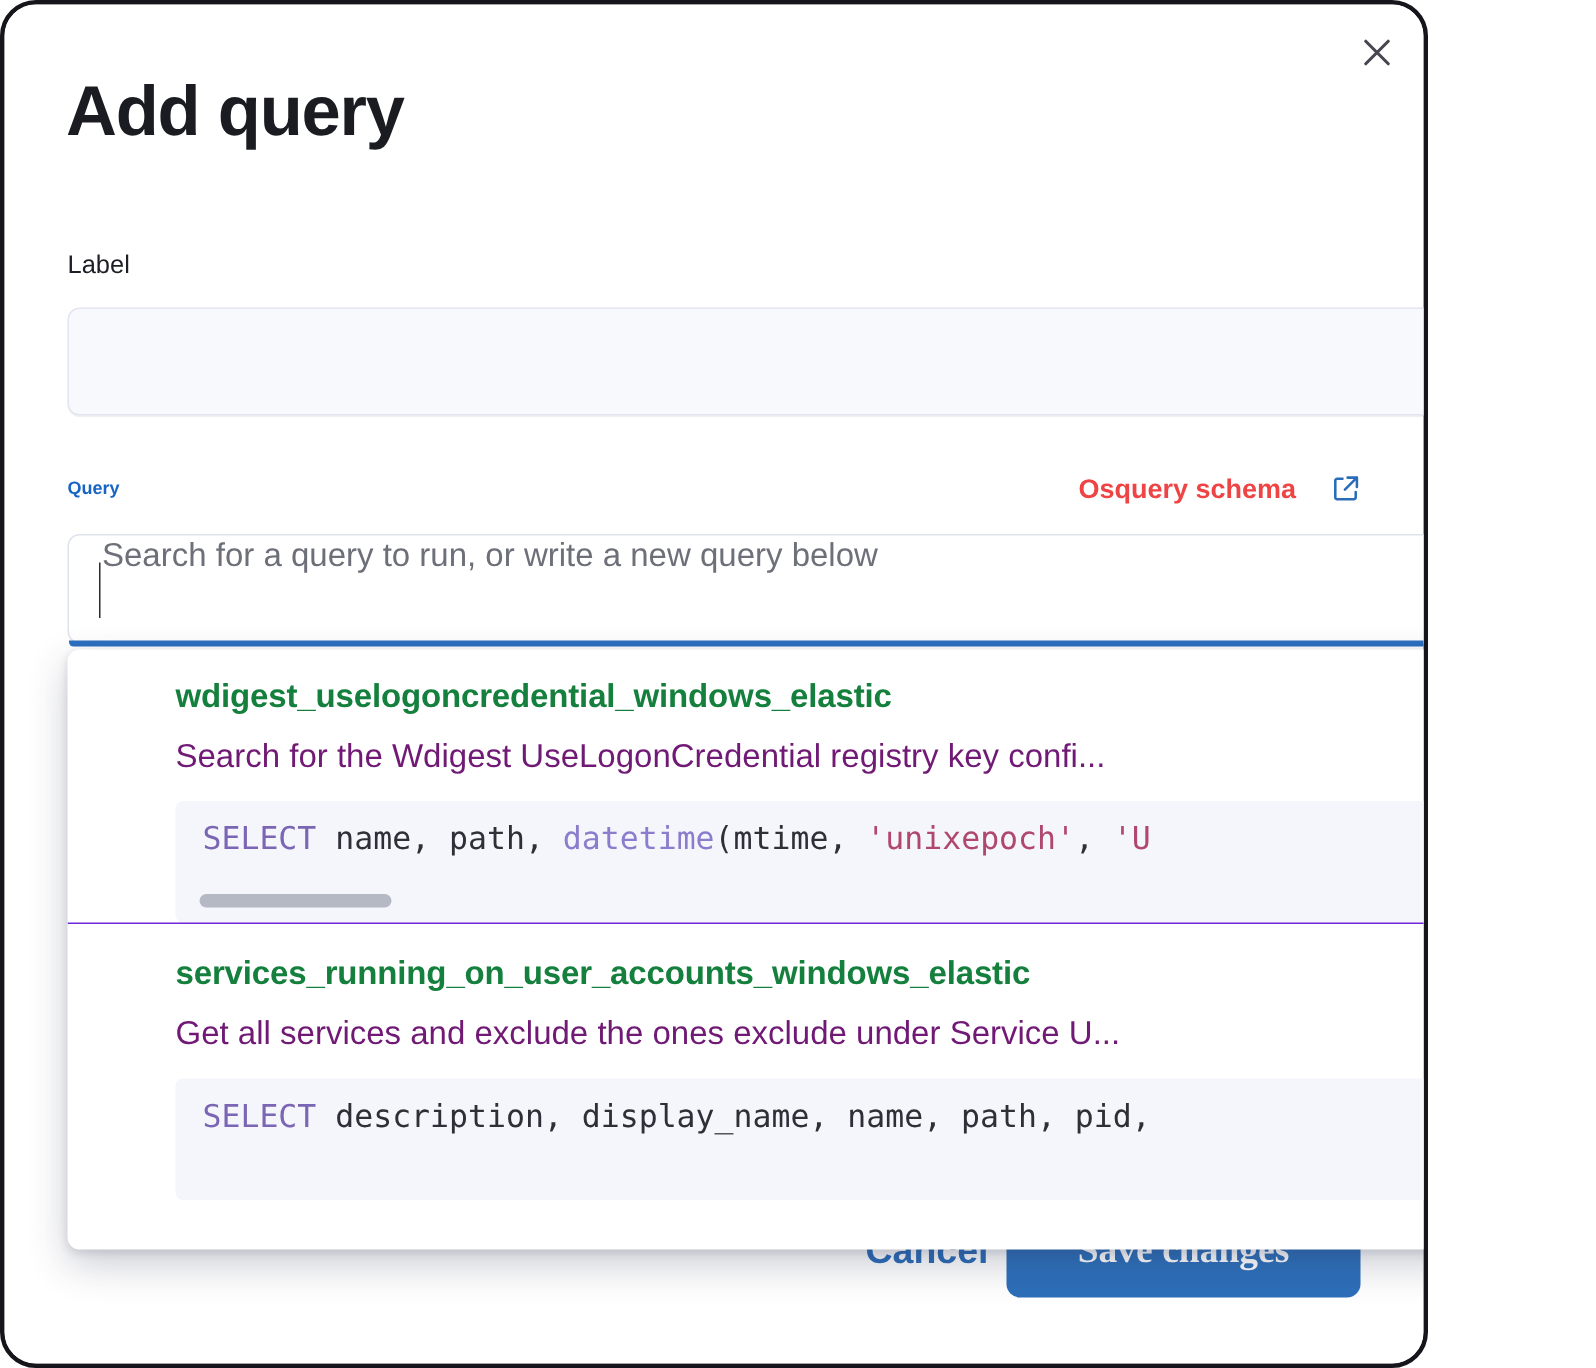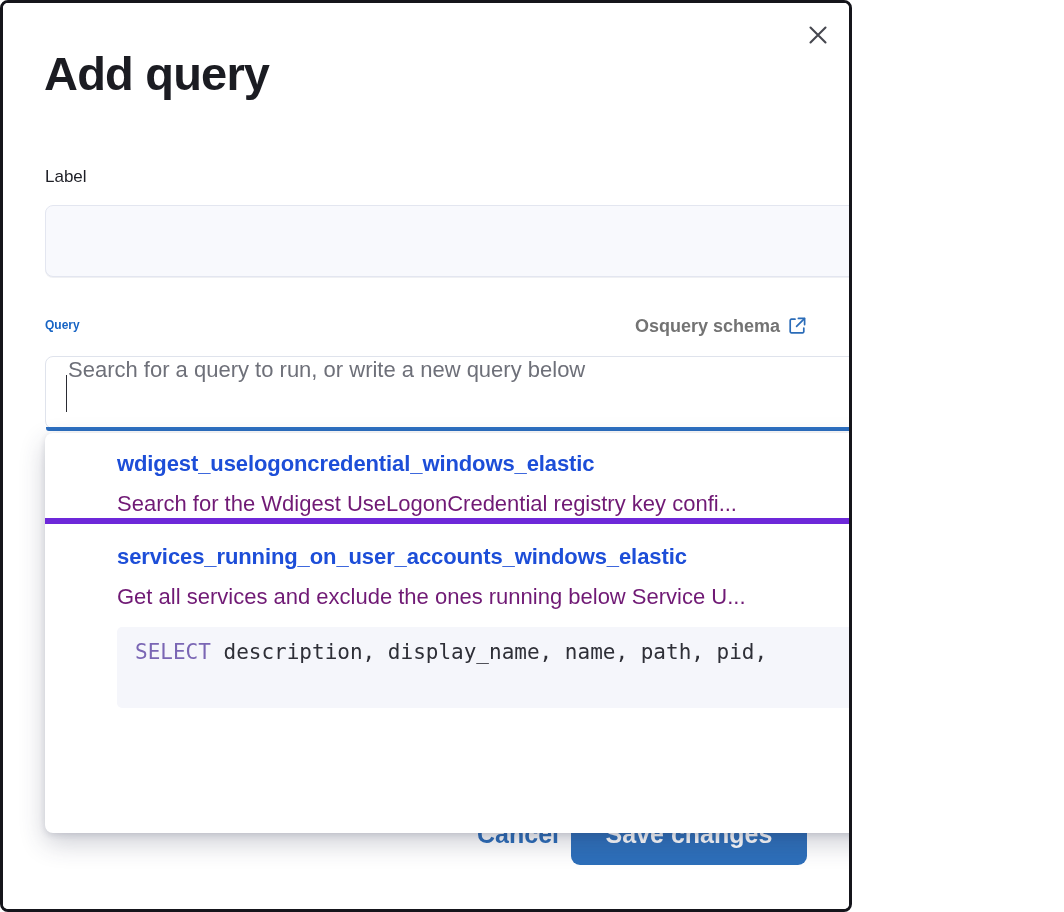--- a/index.html
+++ b/index.html
@@ -11,24 +11,24 @@
     width: 1064px;
     height: 912px;
     font-family: "Liberation Sans", sans-serif;
     overflow: hidden;
   }
 
   
   #window-frame {
     position: absolute;
     left: 0; top: 0;
-    width: 852px; height: 912px;
+    width: 952px; height: 912px;
     box-sizing: border-box;
     border: 3px solid #15151b;
-    border-radius: 8px;
+    border-radius: 24px;
     background: #ffffff;
     overflow: hidden;
   }
 
   #modal-body {
     position: absolute;
     left: 0; top: 0; right: 0; bottom: 0;
     background: #ffffff;
   }
 
@@ -89,24 +89,24 @@
     font-size: 12px;
     font-weight: 700;
     color: #1764c4;
     line-height: 1;
   }
   #osquery-schema-link {
     position: absolute;
     right: 42px; top: 313px;
     display: flex;
     align-items: center;
-    gap: 8px;
+    gap: 24px;
     font-size: 18px;
     font-weight: 700;
-    color: #737373;
+    color: #ef4444;
     text-decoration: none;
     cursor: pointer;
     line-height: 1;
   }
   #osquery-schema-link svg { display: block; }
 
   
   #query-combobox {
     position: absolute;
     left: 42px; top: 353px;
@@ -169,21 +169,21 @@
     font-size: 25px;
     font-weight: 600;
     color: #2b6cb8;
     cursor: pointer;
     padding: 8px 12px;
   }
   #save-button {
     background: #2d6fba;
     border: none;
     border-radius: 9px;
-    font-family: Liberation Sans, sans-serif;
+    font-family: Liberation Serif, serif;
     font-size: 25px;
     font-weight: 600;
     color: #ffffff;
     cursor: pointer;
     padding: 14px 26px;
     min-width: 236px;
     height: 62px;
     box-sizing: border-box;
   }
 
@@ -203,27 +203,27 @@
     position: absolute;
     left: 0; top: 0; right: 0; bottom: 0;
     overflow: hidden;
   }
   .dropdown-option {
     position: relative;
     padding: 18px 26px 0 72px;
     box-sizing: border-box;
   }
   .dropdown-option + .dropdown-option {
-    border-top: 6px solid #6d28d9;
+    border-top: 1px solid #6d28d9;
     padding-top: 20px;
   }
   .option-title {
     font-size: 22px;
     font-weight: 700;
-    color: #1d4ed8;
+    color: #15803d;
     letter-spacing: -0.1px;
     line-height: 1.2;
   }
   .option-description {
     margin-top: 14px;
     font-size: 22px;
     color: #701a75;
     line-height: 1.2;
     white-space: nowrap;
     overflow: hidden;
@@ -312,25 +312,28 @@
       <button id="save-button">Save changes</button>
     </div>
 
     <div id="query-dropdown">
       <div id="dropdown-vscroll-thumb"></div>
       <div class="dropdown-scroll">
 
         <div class="dropdown-option">
           <div class="option-title">wdigest_uselogoncredential_windows_elastic</div>
           <div class="option-description">Search for the Wdigest UseLogonCredential registry key confi...</div>
+          <div class="option-code"><span class="kw">SELECT</span><span> name, path, </span><span class="fn">datetime</span><span>(</span><span>mtime, </span><span class="str">'unixepoch'</span><span>, </span><span class="str">'U</span>
+            <div class="code-scrollbar"></div>
+          </div>
         </div>
 
         <div class="dropdown-option">
           <div class="option-title">services_running_on_user_accounts_windows_elastic</div>
-          <div class="option-description">Get all services and exclude the ones running below Service U...</div>
+          <div class="option-description">Get all services and exclude the ones exclude under Service U...</div>
           <div class="option-code"><span class="kw">SELECT</span><span> description, display_name, name, path, pid,</span></div>
         </div>
 
       </div>
     </div>
 
   </div>
 </div>
 
 </body></html>

